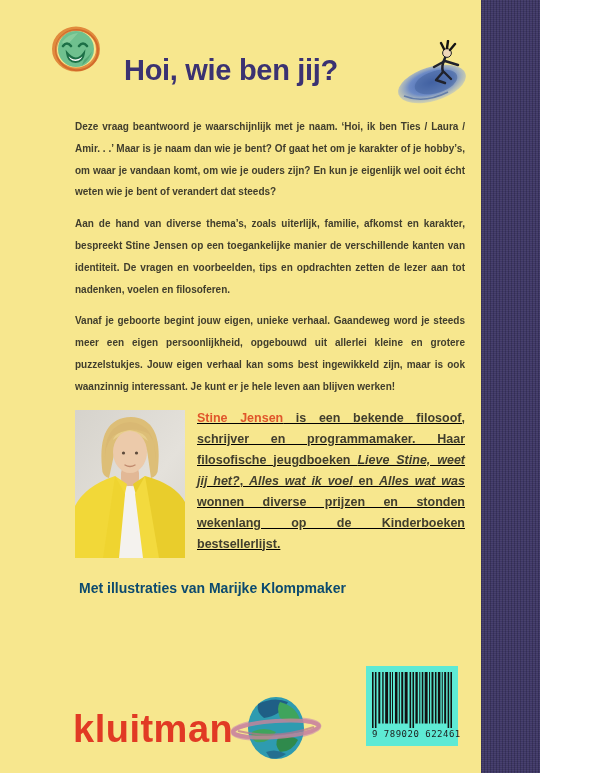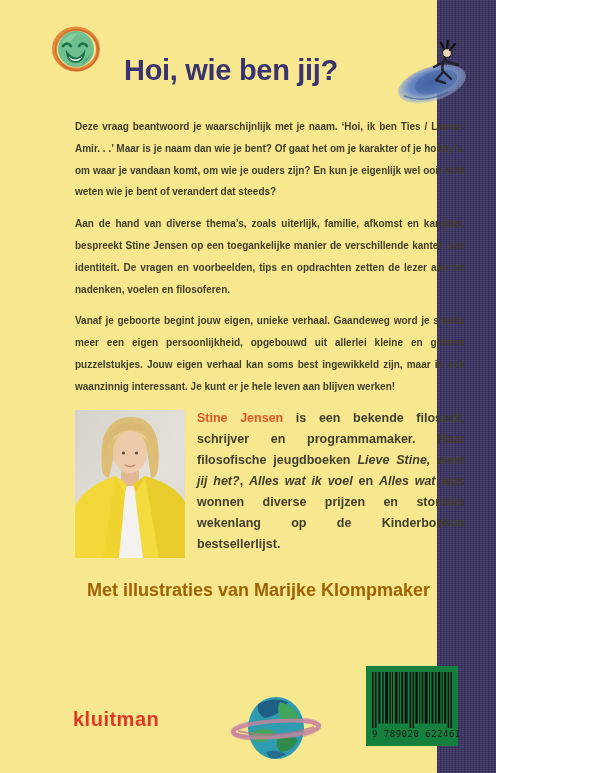--- a/index.html
+++ b/index.html
@@ -1,41 +1,41 @@
 <!DOCTYPE html>
 <html><head>
 <meta charset="utf-8">
 <style>
   html,body{margin:0;padding:0;}
   body{width:600px;height:773px;font-family:"Liberation Sans",sans-serif;}
-  .cover{position:relative;width:496px;height:773px;background:#F7E78E;overflow:hidden;}
+  .cover{position:relative;width:540px;height:773px;background:#F7E78E;overflow:hidden;}
   .spine{position:absolute;top:0;right:0;width:59px;height:773px;background-color:#3E3766;
     background-image:
       repeating-linear-gradient(90deg, rgba(0,0,0,.18) 0 1px, transparent 1px 3px),
       repeating-linear-gradient(0deg, rgba(255,255,255,.05) 0 1px, transparent 1px 2px);}
   .content{position:absolute;left:0;top:0;width:541px;height:773px;}
   .header{position:relative;height:86px;margin-top:26px;}
   .globe-smiley{position:absolute;left:52px;top:0;width:48px;height:48px;}
   .title{position:absolute;left:124px;top:28px;margin:0;font-size:29px;font-weight:bold;
     letter-spacing:-0.3px;color:#3B3272;}
   .surfer{position:absolute;left:394px;top:14px;width:84px;height:68px;}
   .textcol{position:absolute;left:75px;top:116px;width:390px;}
   .para{margin:0 0 10px 0;font-size:10px;line-height:21.8px;font-weight:bold;color:#413E2D;
     text-align:justify;}
-  .bio{position:relative;min-height:152px;}
+  .bio{position:relative;min-height:152px;text-decoration:underline;}
   .photo{float:left;width:110px;height:148px;margin:2px 12px 4px 0;}
   .bio-text{margin:4px 0 0 0;font-size:12.5px;line-height:21px;font-weight:bold;color:#413E2D;
     text-align:justify;}
   .bio-text .author{color:#E0562B;}
   .bio-text i{font-style:italic;}
-  .credit{margin:20px 0 0 12px;font-size:18px;font-weight:bold;color:#a16207;}
-  .kluitman{position:absolute;left:73px;top:708px;font-size:20px;font-weight:bold;color:#E13A24;
+  .credit{margin:20px 0 0 4px;font-size:14px;font-weight:bold;color:#0c4a6e;}
+  .kluitman{position:absolute;left:73px;top:708px;font-size:38px;font-weight:bold;color:#E13A24;
     letter-spacing:0.5px;}
   .planet{position:absolute;left:230px;top:690px;width:92px;height:76px;}
-  .barcode{position:absolute;left:366px;top:666px;width:92px;height:80px;background:#15803d;
+  .barcode{position:absolute;left:366px;top:666px;width:92px;height:80px;background:#5eead4;
     box-sizing:border-box;padding:6px 18px 3px 6px;text-align:left;}
   .barcode svg{display:block;width:80px;height:56px;margin:0 auto;}
   .isbn{font-family:"DejaVu Sans Mono",monospace;font-size:9px;color:#1c1c1c;letter-spacing:0.5px;
     margin-top:1px;white-space:nowrap;}
 </style>
 </head>
 <body>
 
 <div class="cover">
 

